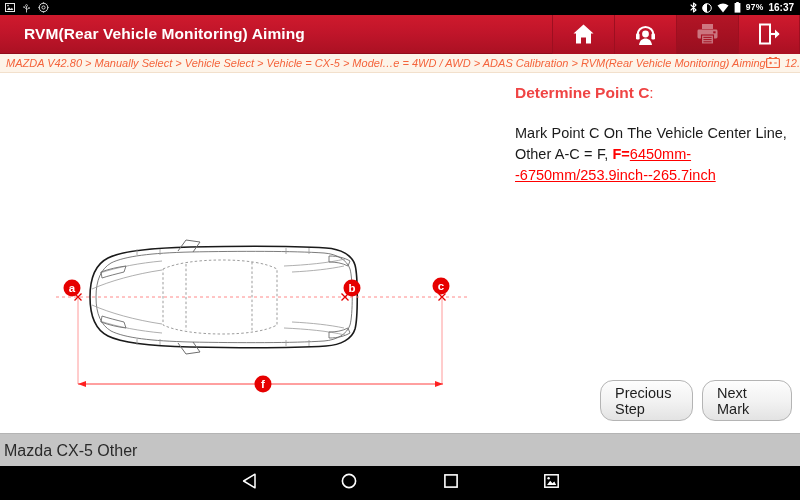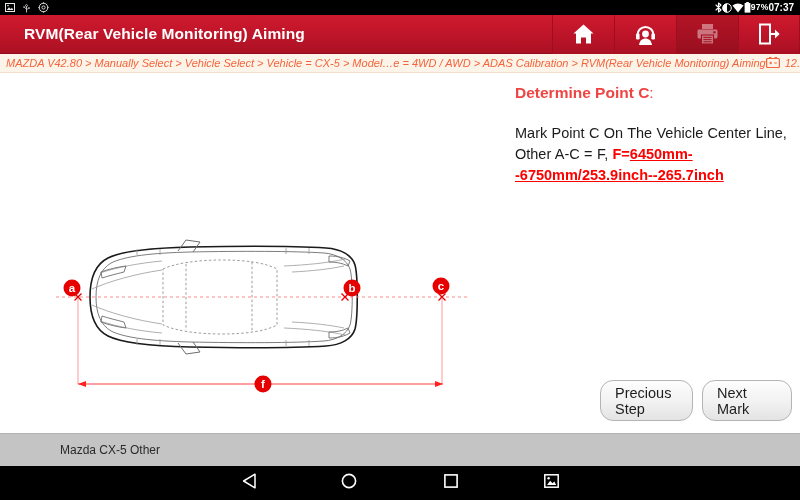--- a/index.html
+++ b/index.html
@@ -11,21 +11,21 @@
   }
   #app { position: relative; width: 800px; height: 500px; }
 
   
   .statusbar {
     position: absolute; top: 0; left: 0; width: 800px; height: 15px;
     background: #000000; color: #ffffff;
     display: flex; align-items: center;
   }
   .sb-left { display: flex; align-items: center; gap: 7px; padding-left: 5px; }
-  .sb-right { display: flex; align-items: center; margin-left: auto; padding-right: 6px; }
+  .sb-right { display: flex; align-items: center; gap: 5px; margin-left: auto; padding-right: 6px; }
   .sb-ico { display: inline-flex; align-items: center; justify-content: center; }
   .sb-text { font-size: 8.5px; font-weight: bold; letter-spacing: .2px; line-height: 15px; }
   .sb-time { font-size: 10px; font-weight: bold; line-height: 15px; }
 
   
   .titlebar {
     position: absolute; top: 15px; left: 0; width: 800px; height: 39px;
     background: linear-gradient(180deg, #cf1a2d 0%, #c0152a 48%, #ab1123 100%);
     display: flex; align-items: center;
     border-bottom: 1px solid #8f0d1c;
@@ -76,21 +76,21 @@
   .leftpane { position: absolute; left: 0; top: 0; width: 505px; height: 360px; }
   .rightpane { position: absolute; left: 505px; top: 0; width: 295px; height: 360px; padding: 10px 12px 0 10px; }
 
   .rp-heading { font-size: 15.5px; font-weight: bold; color: #ef4444; line-height: 20px; }
   .rp-heading .colon { font-weight: normal; }
   .rp-body {
     margin-top: 20px; font-size: 14.5px; color: #1b1b1b;
     line-height: 21px; word-spacing: .3px;
   }
   .rp-em { color: #ff0000; font-weight: bold; }
-  .rp-em-u { color: #ff0000; font-weight: bold; text-decoration: underline; }
+  .rp-em-u { color: #ff0000; font-weight: normal; text-decoration: underline; }
 
   
   .diagram { position: absolute; left: 0; top: 0; width: 505px; height: 360px; }
   .diagram svg { display: block; }
 
   
   .footer-btns {
     position: absolute; left: 0; top: 433px; width: 800px; height: 0;
   }
   .stepbtn {
@@ -107,21 +107,21 @@
   #btn-next { left: 702px; top: -53px; width: 90px; }
 
   
   .bottombar {
     position: absolute; top: 433px; left: 0; width: 800px; height: 33px;
     background: #c4c4c4;
     border-top: 1px solid #b4b4b4;
     display: flex; align-items: center;
   }
   .bottombar .bb-text {
-    font-size: 12px; color: #2a2a2a; padding-left: 24px; line-height: 33px; margin-left: 36px;
+    font-size: 16px; color: #2a2a2a; padding-left: 4px; line-height: 33px;
   }
 
   
   .navbar {
     position: absolute; top: 466px; left: 0; width: 800px; height: 34px;
     background: #000000;
     display: flex; align-items: center;
   }
   .nav-btn {
     flex: 0 0 auto; display: flex; align-items: center; justify-content: center;
@@ -182,21 +182,21 @@
             <path d="M0.5 2.6 A9 9 0 0 1 11.5 2.6 L6 9.4 Z" fill="#ffffff"></path>
           </svg>
       </span>
       <span class="sb-ico">
         <svg width="7" height="11" viewBox="0 0 7 11">
             <rect x="2.2" y="0" width="2.6" height="1" fill="#ffffff"></rect>
             <rect x="0.6" y="1" width="5.8" height="9.6" fill="#ffffff"></rect>
           </svg>
       </span>
       <span class="sb-text">97%</span>
-      <span class="sb-time">07:37</span>
+      <span class="sb-time">16:37</span>
     </div>
   </div>
 
   <div class="titlebar">
     <div class="app-title">RVM(Rear Vehicle Monitoring) Aiming</div>
     <div class="toolbar">
       <div class="tb-btn">
         <span>
           <svg width="23" height="22" viewBox="0 0 23 22">
               <path d="M11.5 1.5 L1.5 10.5 L4 10.5 L4 20.5 L9 20.5 L9 14.5 L14 14.5 L14 20.5 L19 20.5 L19 10.5 L21.5 10.5 Z" fill="#ffffff"></path>

